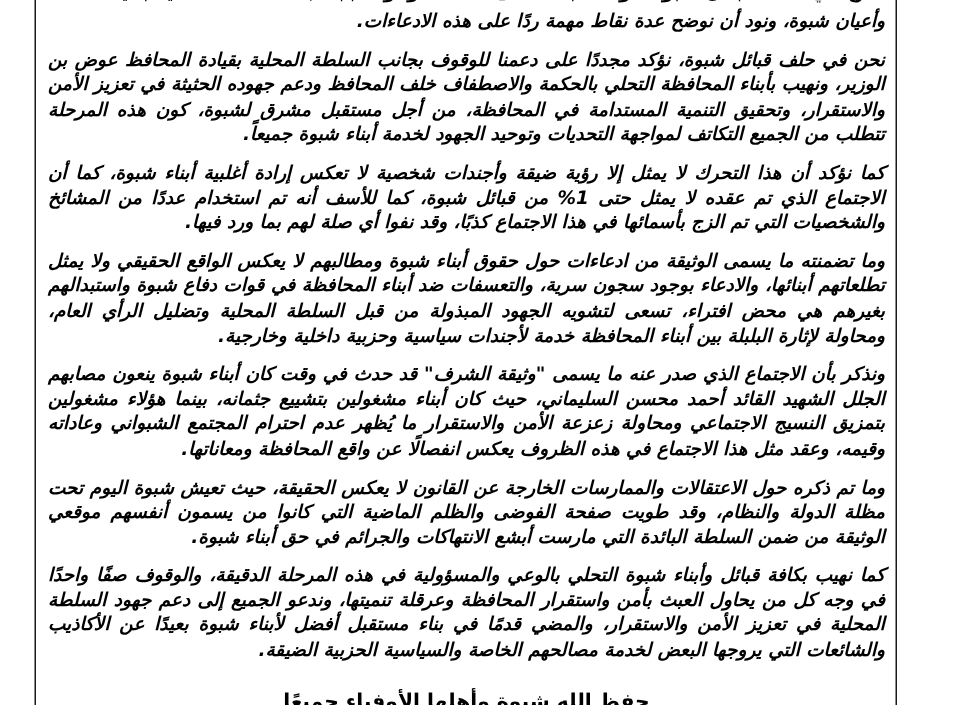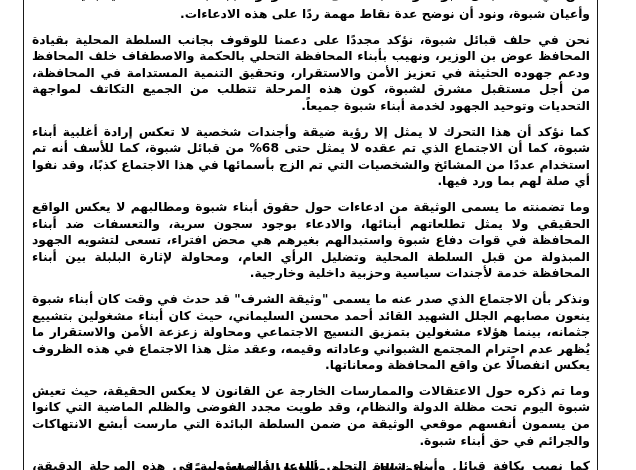--- a/index.html
+++ b/index.html
@@ -34,20 +34,21 @@
     unicode-bidi: embed;
     color: #000000;
     font-weight: bold;
     font-size: 12.3px;
     line-height: 16.6px;
     text-align: justify;
   }
   .doc-text p {
     margin: 0 0 9px 0;
     padding: 0;
+    font-style: italic;
   }
   
   .top-clip {
     height: 4px;
     overflow: hidden;
     position: relative;
     margin-bottom: 2px;
   }
   .top-clip .clipped-line {
     position: absolute;
@@ -84,24 +85,24 @@
 <div class="doc-text">
 
   <div class="top-clip">
     <div class="clipped-line">نحن في حلف قبائل شبوة، نؤكد مجددًا على دعمنا للوقوف بجانب السلطة المحلية بقيادة المحافظ عوض بن الوزير، ونهيب بأبناء المحافظة التحلي بالحكمة والاصطفاف خلف المحافظ ودعم جهوده الحثيثة في تعزيز الأمن والاستقرار، وتحقيق التنمية المستدامة في المحافظة، من أجل مستقبل مشرق لشبوة، كون هذه المرحلة تتطلب من الجميع التكاتف لمواجهة التحديات وتوحيد الجهود لخدمة أبناء شبوة جميعاً.</div>
   </div>
 
   <p>وأعيان شبوة، ونود أن نوضح عدة نقاط مهمة ردًا على هذه الادعاءات.</p>
 
   <p>نحن في حلف قبائل شبوة، نؤكد مجددًا على دعمنا للوقوف بجانب السلطة المحلية بقيادة المحافظ عوض بن الوزير، ونهيب بأبناء المحافظة التحلي بالحكمة والاصطفاف خلف المحافظ ودعم جهوده الحثيثة في تعزيز الأمن والاستقرار، وتحقيق التنمية المستدامة في المحافظة، من أجل مستقبل مشرق لشبوة، كون هذه المرحلة تتطلب من الجميع التكاتف لمواجهة التحديات وتوحيد الجهود لخدمة أبناء شبوة جميعاً.</p>
 
-  <p>كما نؤكد أن هذا التحرك لا يمثل إلا رؤية ضيقة وأجندات شخصية لا تعكس إرادة أغلبية أبناء شبوة، كما أن الاجتماع الذي تم عقده لا يمثل حتى 68% من قبائل شبوة، كما للأسف أنه تم استخدام عددًا من المشائخ والشخصيات التي تم الزج بأسمائها في هذا الاجتماع كذبًا، وقد نفوا أي صلة لهم بما ورد فيها.</p>
+  <p>كما نؤكد أن هذا التحرك لا يمثل إلا رؤية ضيقة وأجندات شخصية لا تعكس إرادة أغلبية أبناء شبوة، كما أن الاجتماع الذي تم عقده لا يمثل حتى 1% من قبائل شبوة، كما للأسف أنه تم استخدام عددًا من المشائخ والشخصيات التي تم الزج بأسمائها في هذا الاجتماع كذبًا، وقد نفوا أي صلة لهم بما ورد فيها.</p>
 
   <p>وما تضمنته ما يسمى الوثيقة من ادعاءات حول حقوق أبناء شبوة ومطالبهم لا يعكس الواقع الحقيقي ولا يمثل تطلعاتهم أبنائها، والادعاء بوجود سجون سرية، والتعسفات ضد أبناء المحافظة في قوات دفاع شبوة واستبدالهم بغيرهم هي محض افتراء، تسعى لتشويه الجهود المبذولة من قبل السلطة المحلية وتضليل الرأي العام، ومحاولة لإثارة البلبلة بين أبناء المحافظة خدمة لأجندات سياسية وحزبية داخلية وخارجية.</p>
 
   <p>ونذكر بأن الاجتماع الذي صدر عنه ما يسمى "وثيقة الشرف" قد حدث في وقت كان أبناء شبوة ينعون مصابهم الجلل الشهيد القائد أحمد محسن السليماني، حيث كان أبناء مشغولين بتشييع جثمانه، بينما هؤلاء مشغولين بتمزيق النسيج الاجتماعي ومحاولة زعزعة الأمن والاستقرار ما يُظهر عدم احترام المجتمع الشبواني وعاداته وقيمه، وعقد مثل هذا الاجتماع في هذه الظروف يعكس انفصالًا عن واقع المحافظة ومعاناتها.</p>
 
-  <p>وما تم ذكره حول الاعتقالات والممارسات الخارجة عن القانون لا يعكس الحقيقة، حيث تعيش شبوة اليوم تحت مظلة الدولة والنظام، وقد طويت مجدد الفوضى والظلم الماضية التي كانوا من يسمون أنفسهم موقعي الوثيقة من ضمن السلطة البائدة التي مارست أبشع الانتهاكات والجرائم في حق أبناء شبوة.</p>
+  <p>وما تم ذكره حول الاعتقالات والممارسات الخارجة عن القانون لا يعكس الحقيقة، حيث تعيش شبوة اليوم تحت مظلة الدولة والنظام، وقد طويت صفحة الفوضى والظلم الماضية التي كانوا من يسمون أنفسهم موقعي الوثيقة من ضمن السلطة البائدة التي مارست أبشع الانتهاكات والجرائم في حق أبناء شبوة.</p>
 
   <p>كما نهيب بكافة قبائل وأبناء شبوة التحلي بالوعي والمسؤولية في هذه المرحلة الدقيقة، والوقوف صفًا واحدًا في وجه كل من يحاول العبث بأمن واستقرار المحافظة وعرقلة تنميتها، وندعو الجميع إلى دعم جهود السلطة المحلية في تعزيز الأمن والاستقرار، والمضي قدمًا في بناء مستقبل أفضل لأبناء شبوة بعيدًا عن الأكاذيب والشائعات التي يروجها البعض لخدمة مصالحهم الخاصة والسياسية الحزبية الضيقة.</p>
 </div>
 
 <div class="closing-line">حفظ الله شبوة وأهلها الأوفياء جميعًا</div>
 
 </body></html>

